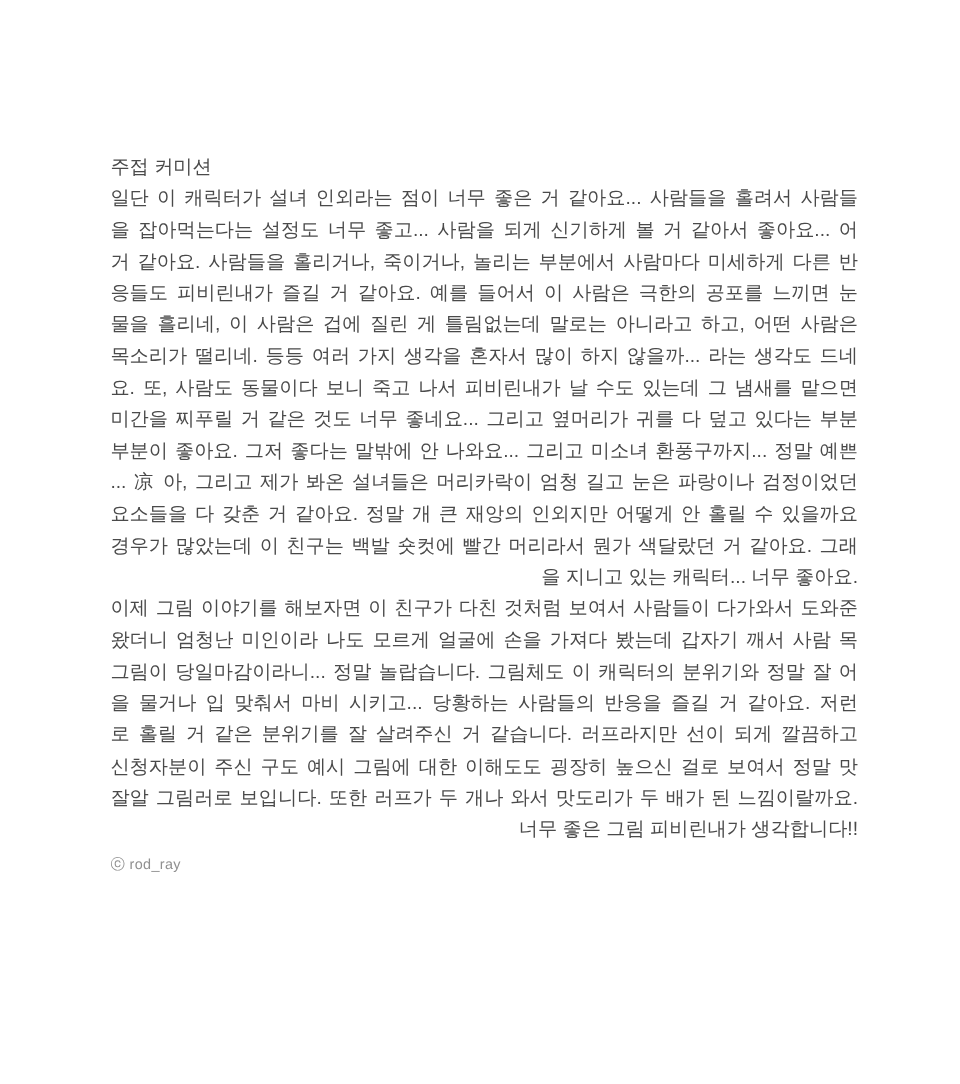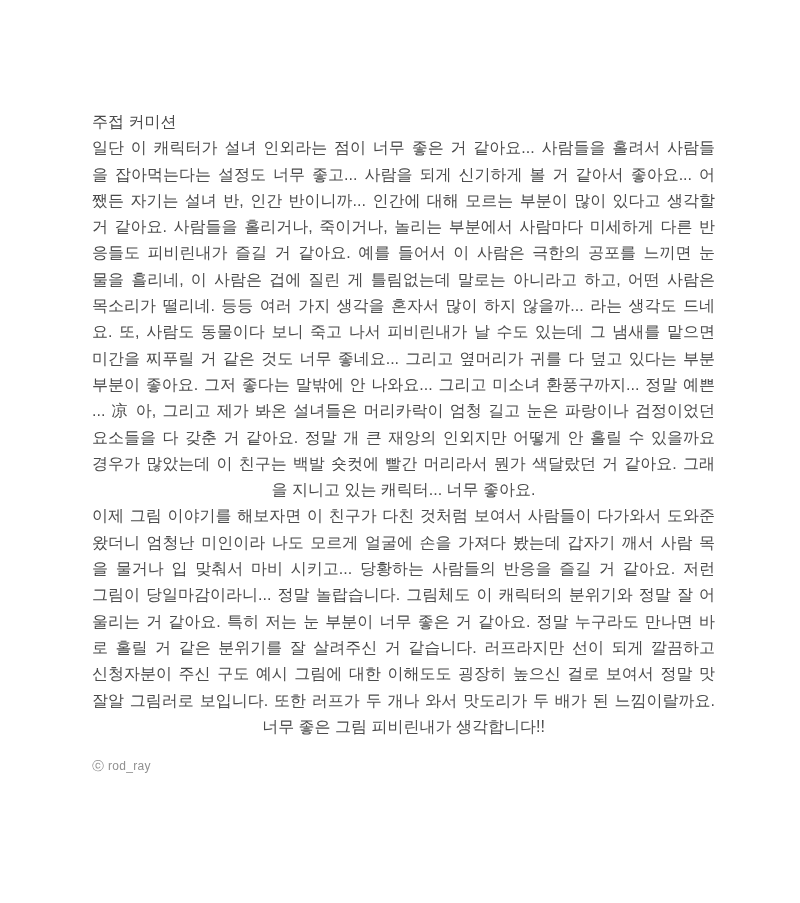--- a/index.html
+++ b/index.html
@@ -10,74 +10,72 @@
   body {
     width: 800px;
     height: 903px;
     position: relative;
     font-family: "Liberation Sans", "DejaVu Sans", sans-serif;
     overflow: hidden;
   }
   .doc {
     position: absolute;
     left: 92px;
-    top: 109px;
+    top: 127px;
     width: 623px;
     color: #4a4a4a;
     font-size: 16px;
     line-height: 26.3px;
     letter-spacing: 0px;
   }
   .doc-title {
     height: 26.3px;
     overflow: hidden;
     text-align: left;
   }
   .line {
     height: 26.3px;
     overflow: hidden;
     word-break: keep-all;
-    text-align: center;
+    text-align: right;
   }
   .line.j {
     text-align: justify;
     text-align-last: justify;
   }
   .credit {
-    margin-top: 17px;
+    margin-top: 5px;
     font-size: 12px;
     line-height: 18px;
     color: #909090;
     letter-spacing: 0.3px;
   }
 </style>
 </head>
 <body style="background: rgb(255, 255, 255);">
 
 <div class="doc" style="color: rgb(74, 74, 74);">
   <div class="doc-title">주접 커미션</div>
   <div>
       <div class="line j">일단 이 캐릭터가 설녀 인외라는 점이 너무 좋은 거 같아요... 사람들을 홀려서 사람들</div>
       <div class="line j">을 잡아먹는다는 설정도 너무 좋고... 사람을 되게 신기하게 볼 거 같아서 좋아요... 어</div>
-      <div class="line j">쨌든 자기는 설녀 반, 인간 반이니까... 인간에 대해 모르는 부분이 많이 있다고 생각할</div>
       <div class="line j">거 같아요. 사람들을 홀리거나, 죽이거나, 놀리는 부분에서 사람마다 미세하게 다른 반</div>
       <div class="line j">응들도 피비린내가 즐길 거 같아요. 예를 들어서 이 사람은 극한의 공포를 느끼면 눈</div>
       <div class="line j">물을 흘리네, 이 사람은 겁에 질린 게 틀림없는데 말로는 아니라고 하고, 어떤 사람은</div>
       <div class="line j">목소리가 떨리네. 등등 여러 가지 생각을 혼자서 많이 하지 않을까... 라는 생각도 드네</div>
       <div class="line j">요. 또, 사람도 동물이다 보니 죽고 나서 피비린내가 날 수도 있는데 그 냄새를 맡으면</div>
       <div class="line j">미간을 찌푸릴 거 같은 것도 너무 좋네요... 그리고 옆머리가 귀를 다 덮고 있다는 부분</div>
       <div class="line j">부분이 좋아요. 그저 좋다는 말밖에 안 나와요... 그리고 미소녀 환풍구까지... 정말 예쁜</div>
       <div class="line j">... 凉 아, 그리고 제가 봐온 설녀들은 머리카락이 엄청 길고 눈은 파랑이나 검정이었던</div>
       <div class="line j">요소들을 다 갖춘 거 같아요. 정말 개 큰 재앙의 인외지만 어떻게 안 홀릴 수 있을까요</div>
       <div class="line j">경우가 많았는데 이 친구는 백발 숏컷에 빨간 머리라서 뭔가 색달랐던 거 같아요. 그래</div>
       <div class="line">을 지니고 있는 캐릭터... 너무 좋아요.</div>
       <div class="line j">이제 그림 이야기를 해보자면 이 친구가 다친 것처럼 보여서 사람들이 다가와서 도와준</div>
       <div class="line j">왔더니 엄청난 미인이라 나도 모르게 얼굴에 손을 가져다 봤는데 갑자기 깨서 사람 목</div>
+      <div class="line j">그림이 당일마감이라니... 정말 놀랍습니다. 그림체도 이 캐릭터의 분위기와 정말 잘 어</div>
       <div class="line j">을 물거나 입 맞춰서 마비 시키고... 당황하는 사람들의 반응을 즐길 거 같아요. 저런</div>
-      <div class="line j">그림이 당일마감이라니... 정말 놀랍습니다. 그림체도 이 캐릭터의 분위기와 정말 잘 어</div>
-      <div class="line j">울리는 거 같아요. 특히 저는 눈 부분이 너무 좋은 거 같아요. 정말 누구라도 만나면 바</div>
       <div class="line j">로 홀릴 거 같은 분위기를 잘 살려주신 거 같습니다. 러프라지만 선이 되게 깔끔하고</div>
       <div class="line j">신청자분이 주신 구도 예시 그림에 대한 이해도도 굉장히 높으신 걸로 보여서 정말 맛</div>
       <div class="line j">잘알 그림러로 보입니다. 또한 러프가 두 개나 와서 맛도리가 두 배가 된 느낌이랄까요.</div>
       <div class="line">너무 좋은 그림 피비린내가 생각합니다!!</div>
     </div>
   <div class="credit" style="color: rgb(144, 144, 144);">ⓒ rod_ray</div>
 </div>
 
 </body></html>

